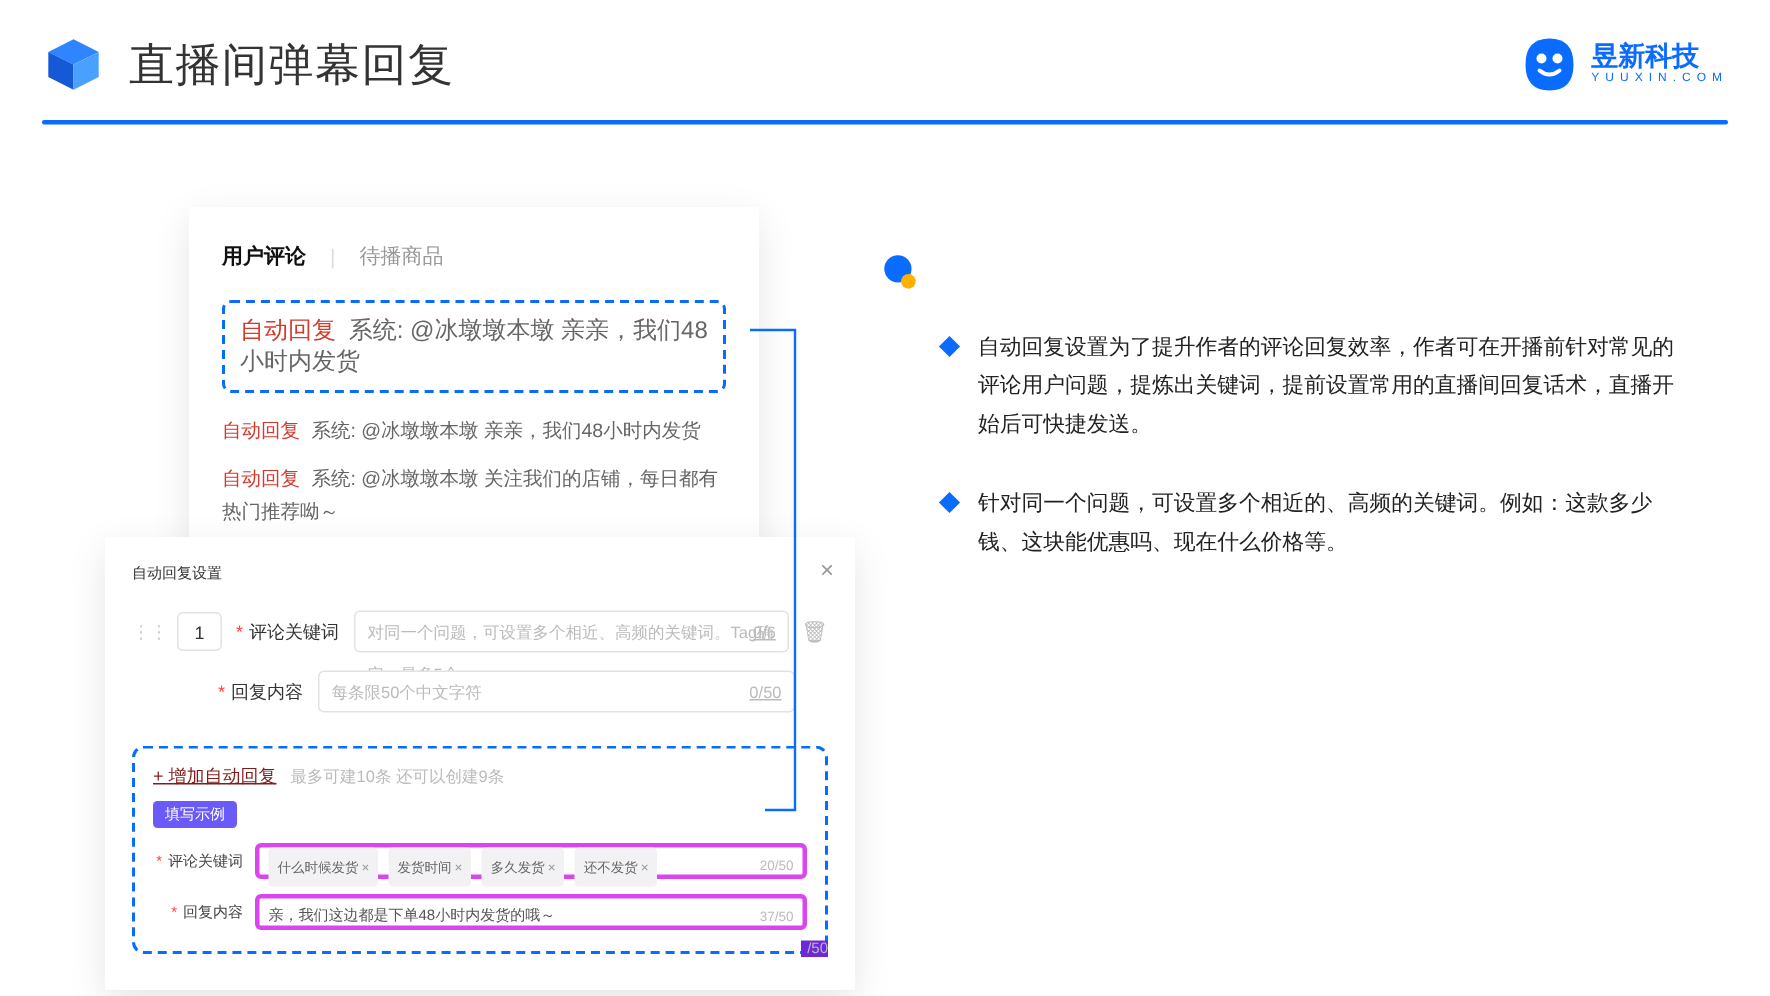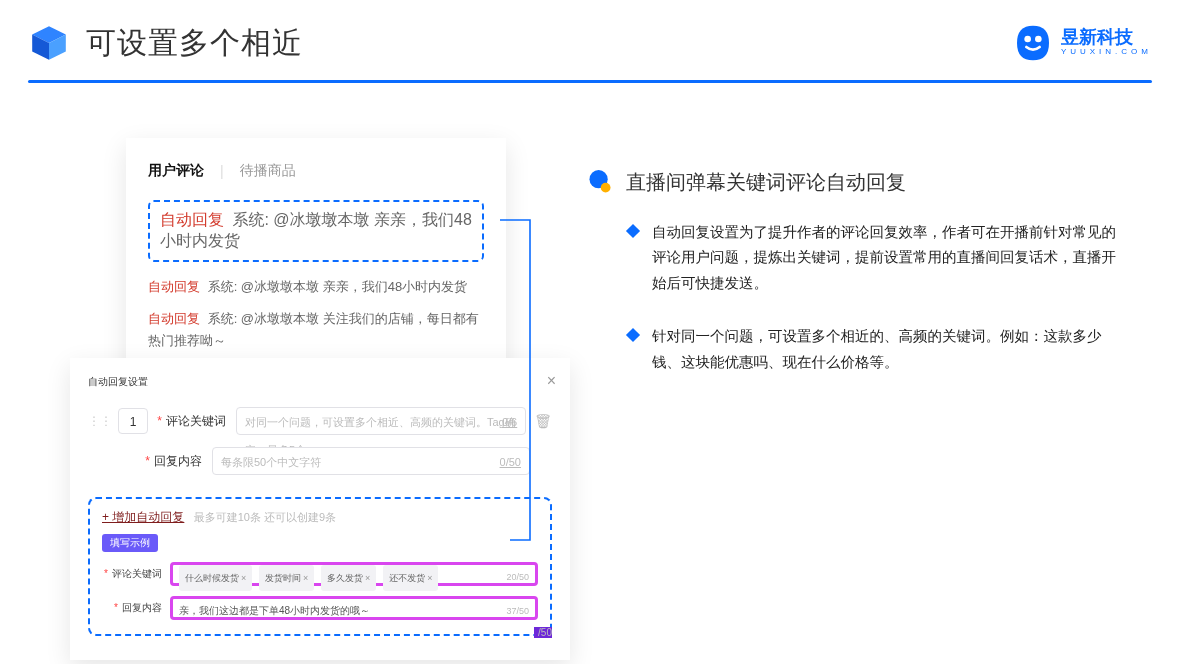--- a/index.html
+++ b/index.html
@@ -67,21 +67,21 @@
 <div class="header">
   <div class="header-row">
     <div class="header-left">
       <span class="cube-icon">
         <svg viewBox="0 0 60 60" width="42" height="42">
           <polygon points="30,6 54,18 30,30 6,18" fill="#2f84ff"></polygon>
           <polygon points="6,18 30,30 30,54 6,42" fill="#1559d6"></polygon>
           <polygon points="54,18 30,30 30,54 54,42" fill="#4aa0ff"></polygon>
         </svg>
       </span>
-      <span class="page-title">可设置多个相近</span>
+      <span class="page-title">直播间弹幕回复</span>
     </div>
     <div class="header-right">
       <span class="yx-icon">
         <svg viewBox="0 0 60 60" width="40" height="40">
           <path d="M30 4 Q54 4 54 30 Q54 56 30 56 Q6 56 6 30 Q6 4 30 4 Z" fill="#0a6cff"></path>
           <circle cx="22" cy="24" r="5" fill="#fff"></circle>
           <circle cx="38" cy="24" r="5" fill="#fff"></circle>
           <path d="M20 36 Q30 44 40 36" stroke="#fff" stroke-width="4" fill="none" stroke-linecap="round"></path>
         </svg>
       </span>
@@ -174,21 +174,20 @@
 </svg>
 
 <div class="right-block">
   <div class="sect-head">
     <span class="sect-icon">
       <svg viewBox="0 0 40 40" width="28" height="28">
         <circle cx="18" cy="16" r="13" fill="#0a6cff"></circle>
         <circle cx="28" cy="28" r="7" fill="#ffb000"></circle>
       </svg>
     </span>
-    <span class="sect-title">直播间弹幕关键词评论自动回复</span>
   </div>
 
   <div class="bullet">
     <span class="diamond"></span>
     <span class="bullet-text">自动回复设置为了提升作者的评论回复效率，作者可在开播前针对常见的评论用户问题，提炼出关键词，提前设置常用的直播间回复话术，直播开始后可快捷发送。</span>
   </div>
   <div class="bullet">
     <span class="diamond"></span>
     <span class="bullet-text">针对同一个问题，可设置多个相近的、高频的关键词。例如：这款多少钱、这块能优惠吗、现在什么价格等。</span>
   </div>

